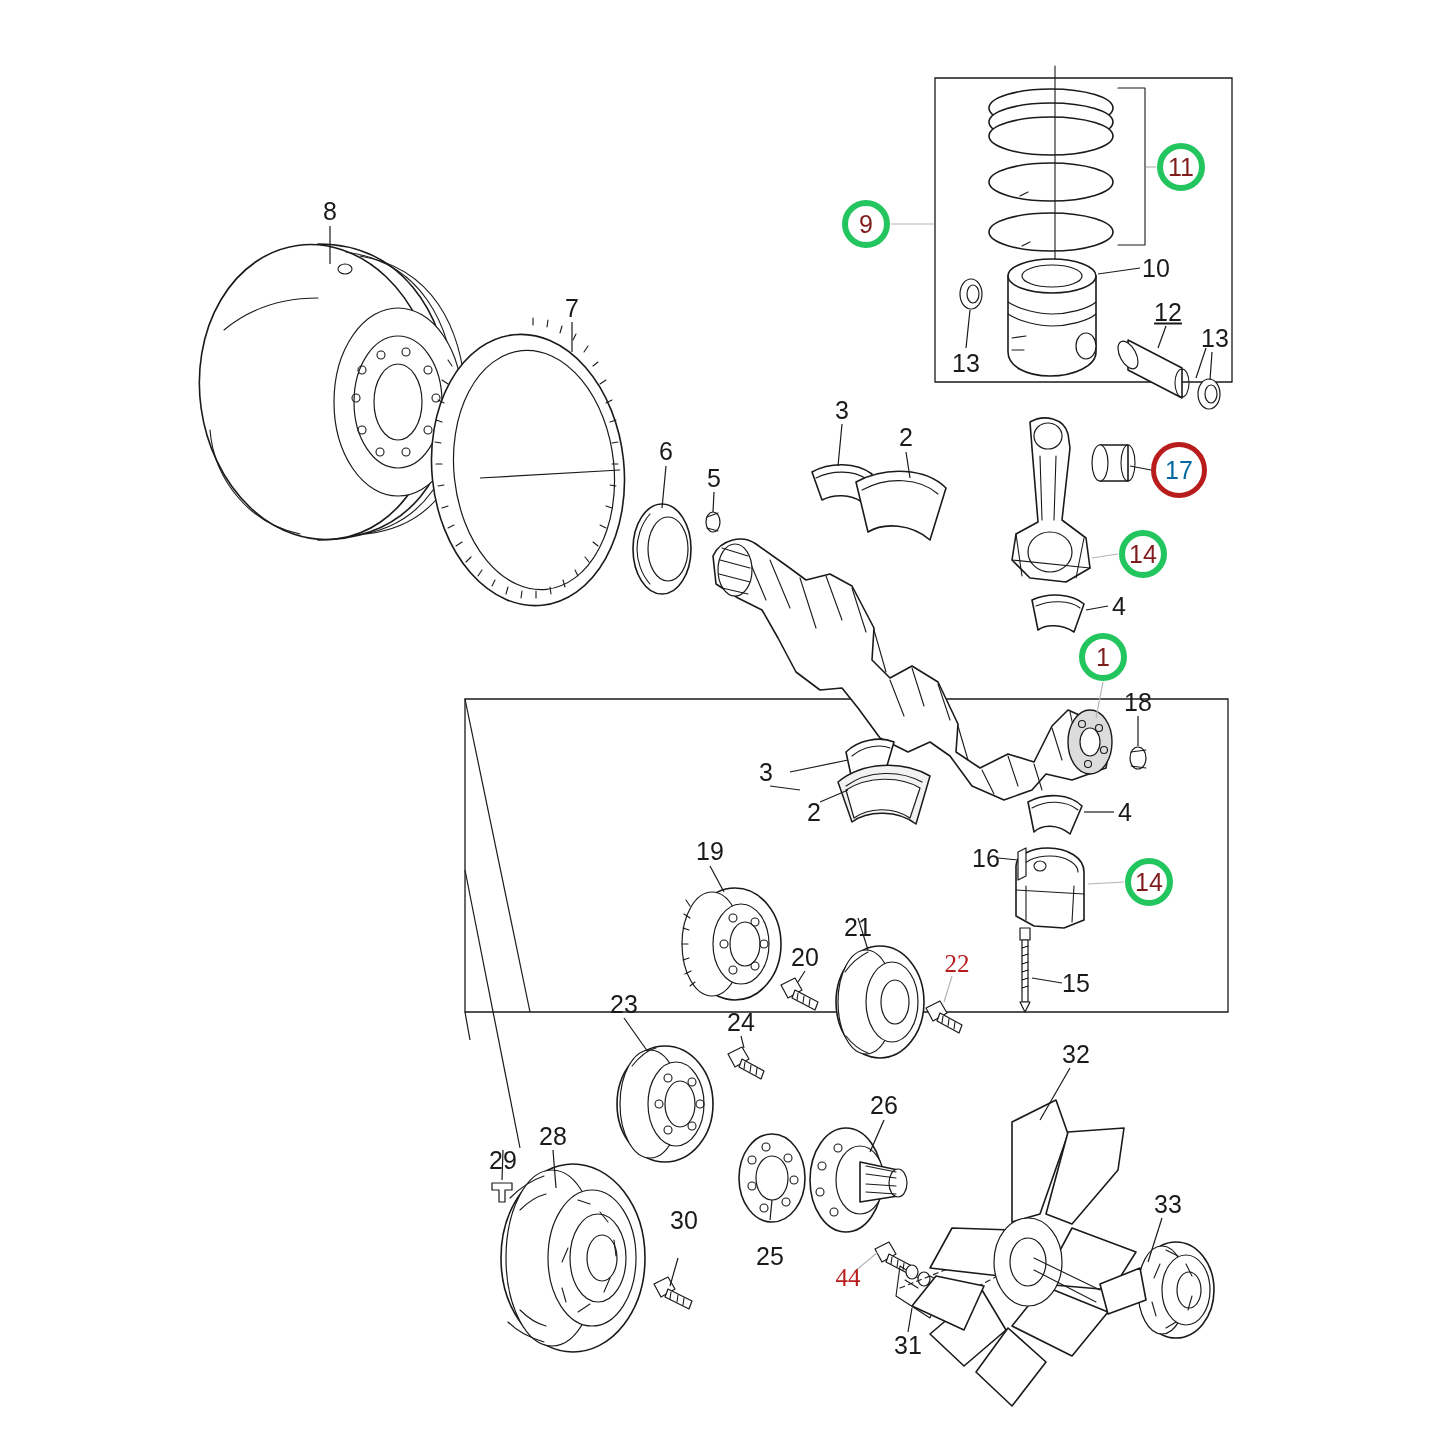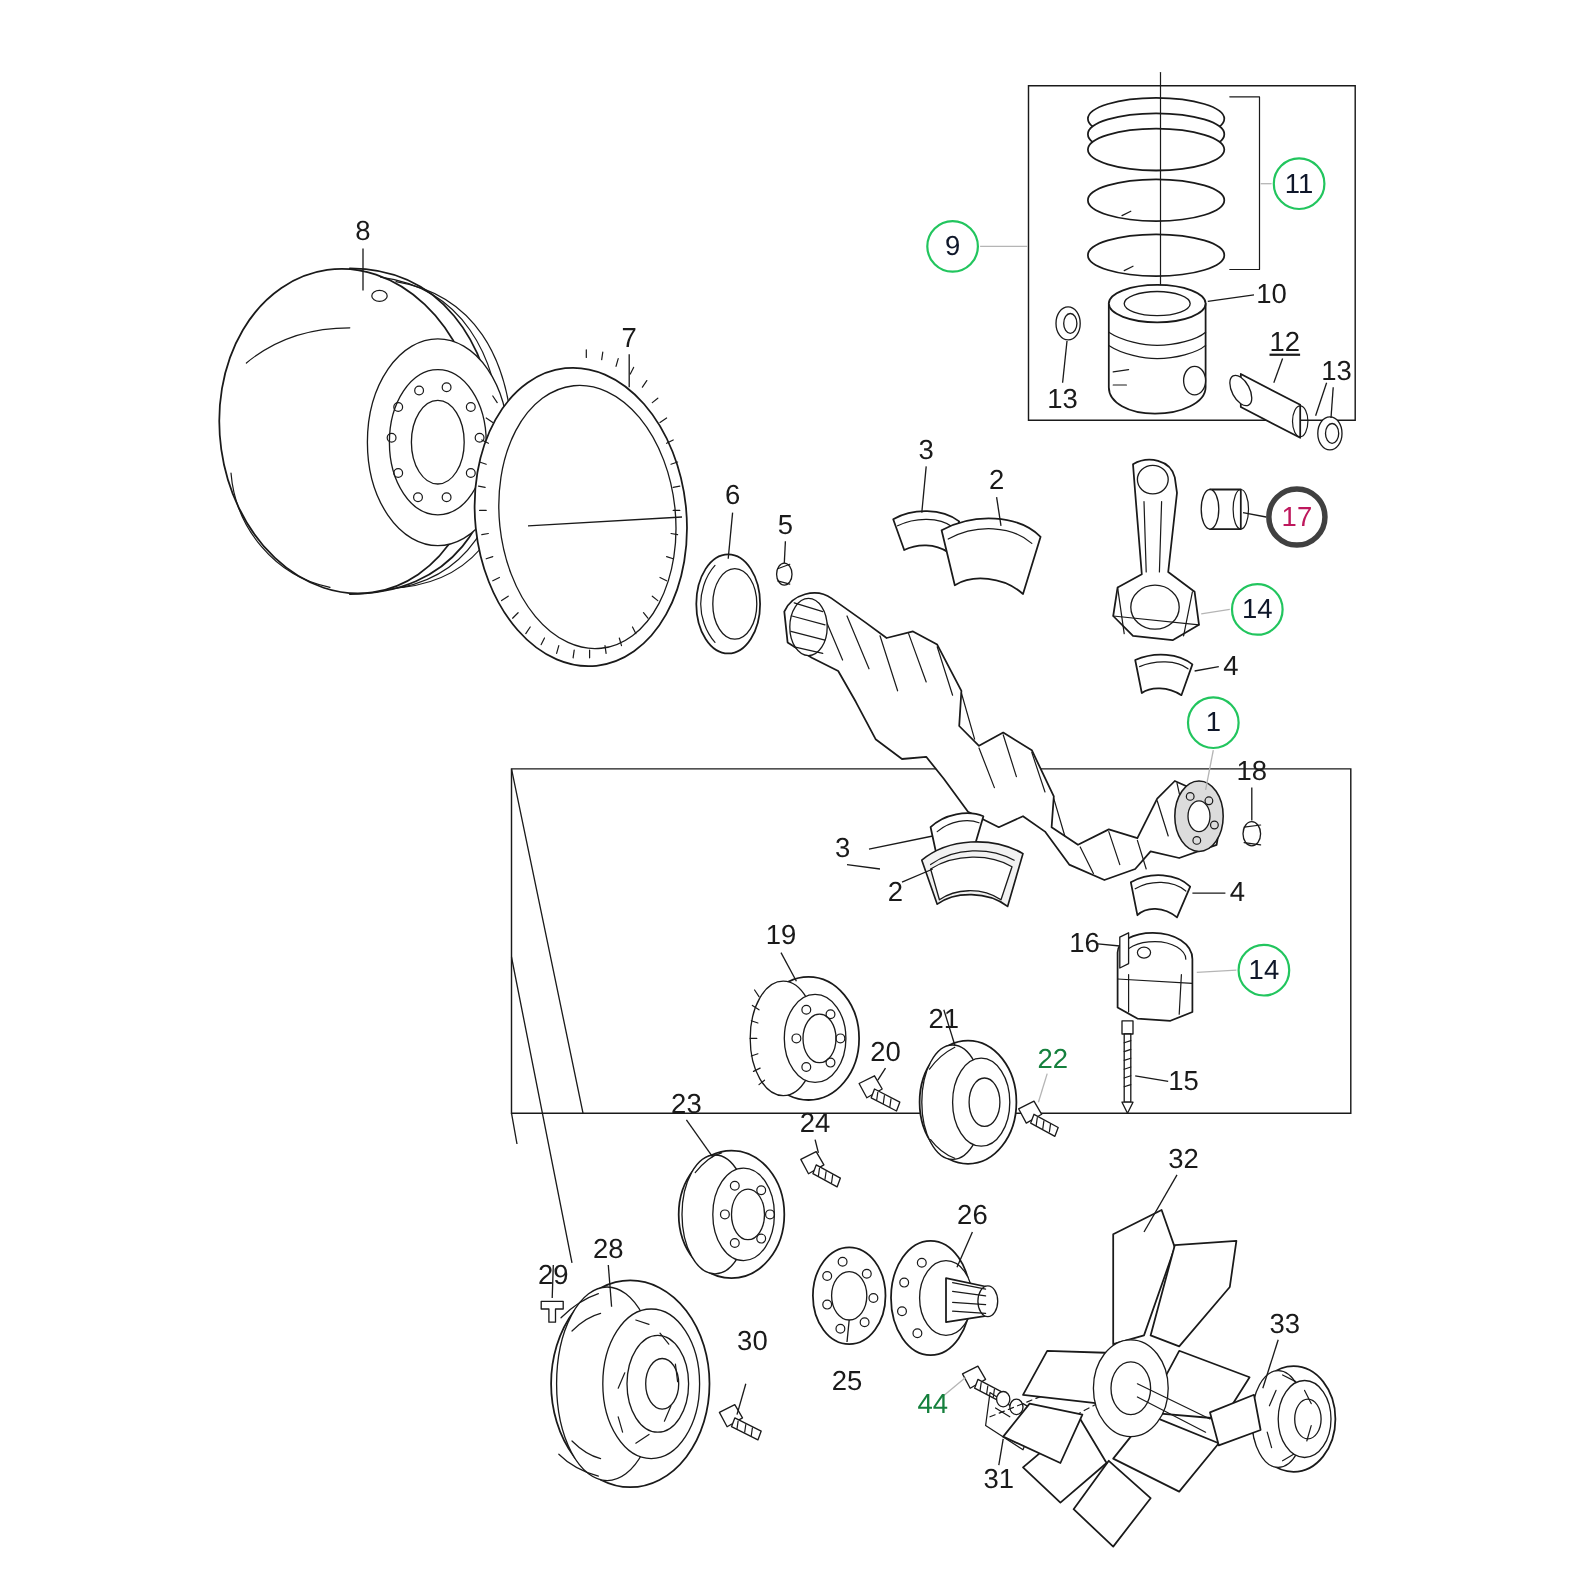--- a/index.html
+++ b/index.html
@@ -30,36 +30,37 @@
     position: absolute;
     font-family: "Liberation Sans", sans-serif;
     font-size: 25px;
     color: #1a1a1a;
     line-height: 1;
     white-space: nowrap;
     transform: translate(-50%, -50%);
     user-select: none;
   }
   .callout.grey {
-    color: #15803d;
+    color: #b91c1c;
+    font-family: Liberation Serif, serif;
   }
   .callout.circled {
     width: 48px;
     height: 48px;
-    border: 2px solid #22c55e;
+    border: 6px solid #22c55e;
     border-radius: 50%;
     display: flex;
     align-items: center;
     justify-content: center;
-    color: #0f172a;
+    color: #7f1d1d;
     box-sizing: border-box;
   }
   .callout.circled.highlight {
-    border: 5px solid #404040;
-    color: #be185d;
+    border: 5px solid #b91c1c;
+    color: #0369a1;
     width: 56px;
     height: 56px;
   }
 </style>
 </head>
 <body>
 
 <div id="diagram-root">
 
   <svg id="diagram-svg" viewBox="0 0 1445 1445">

